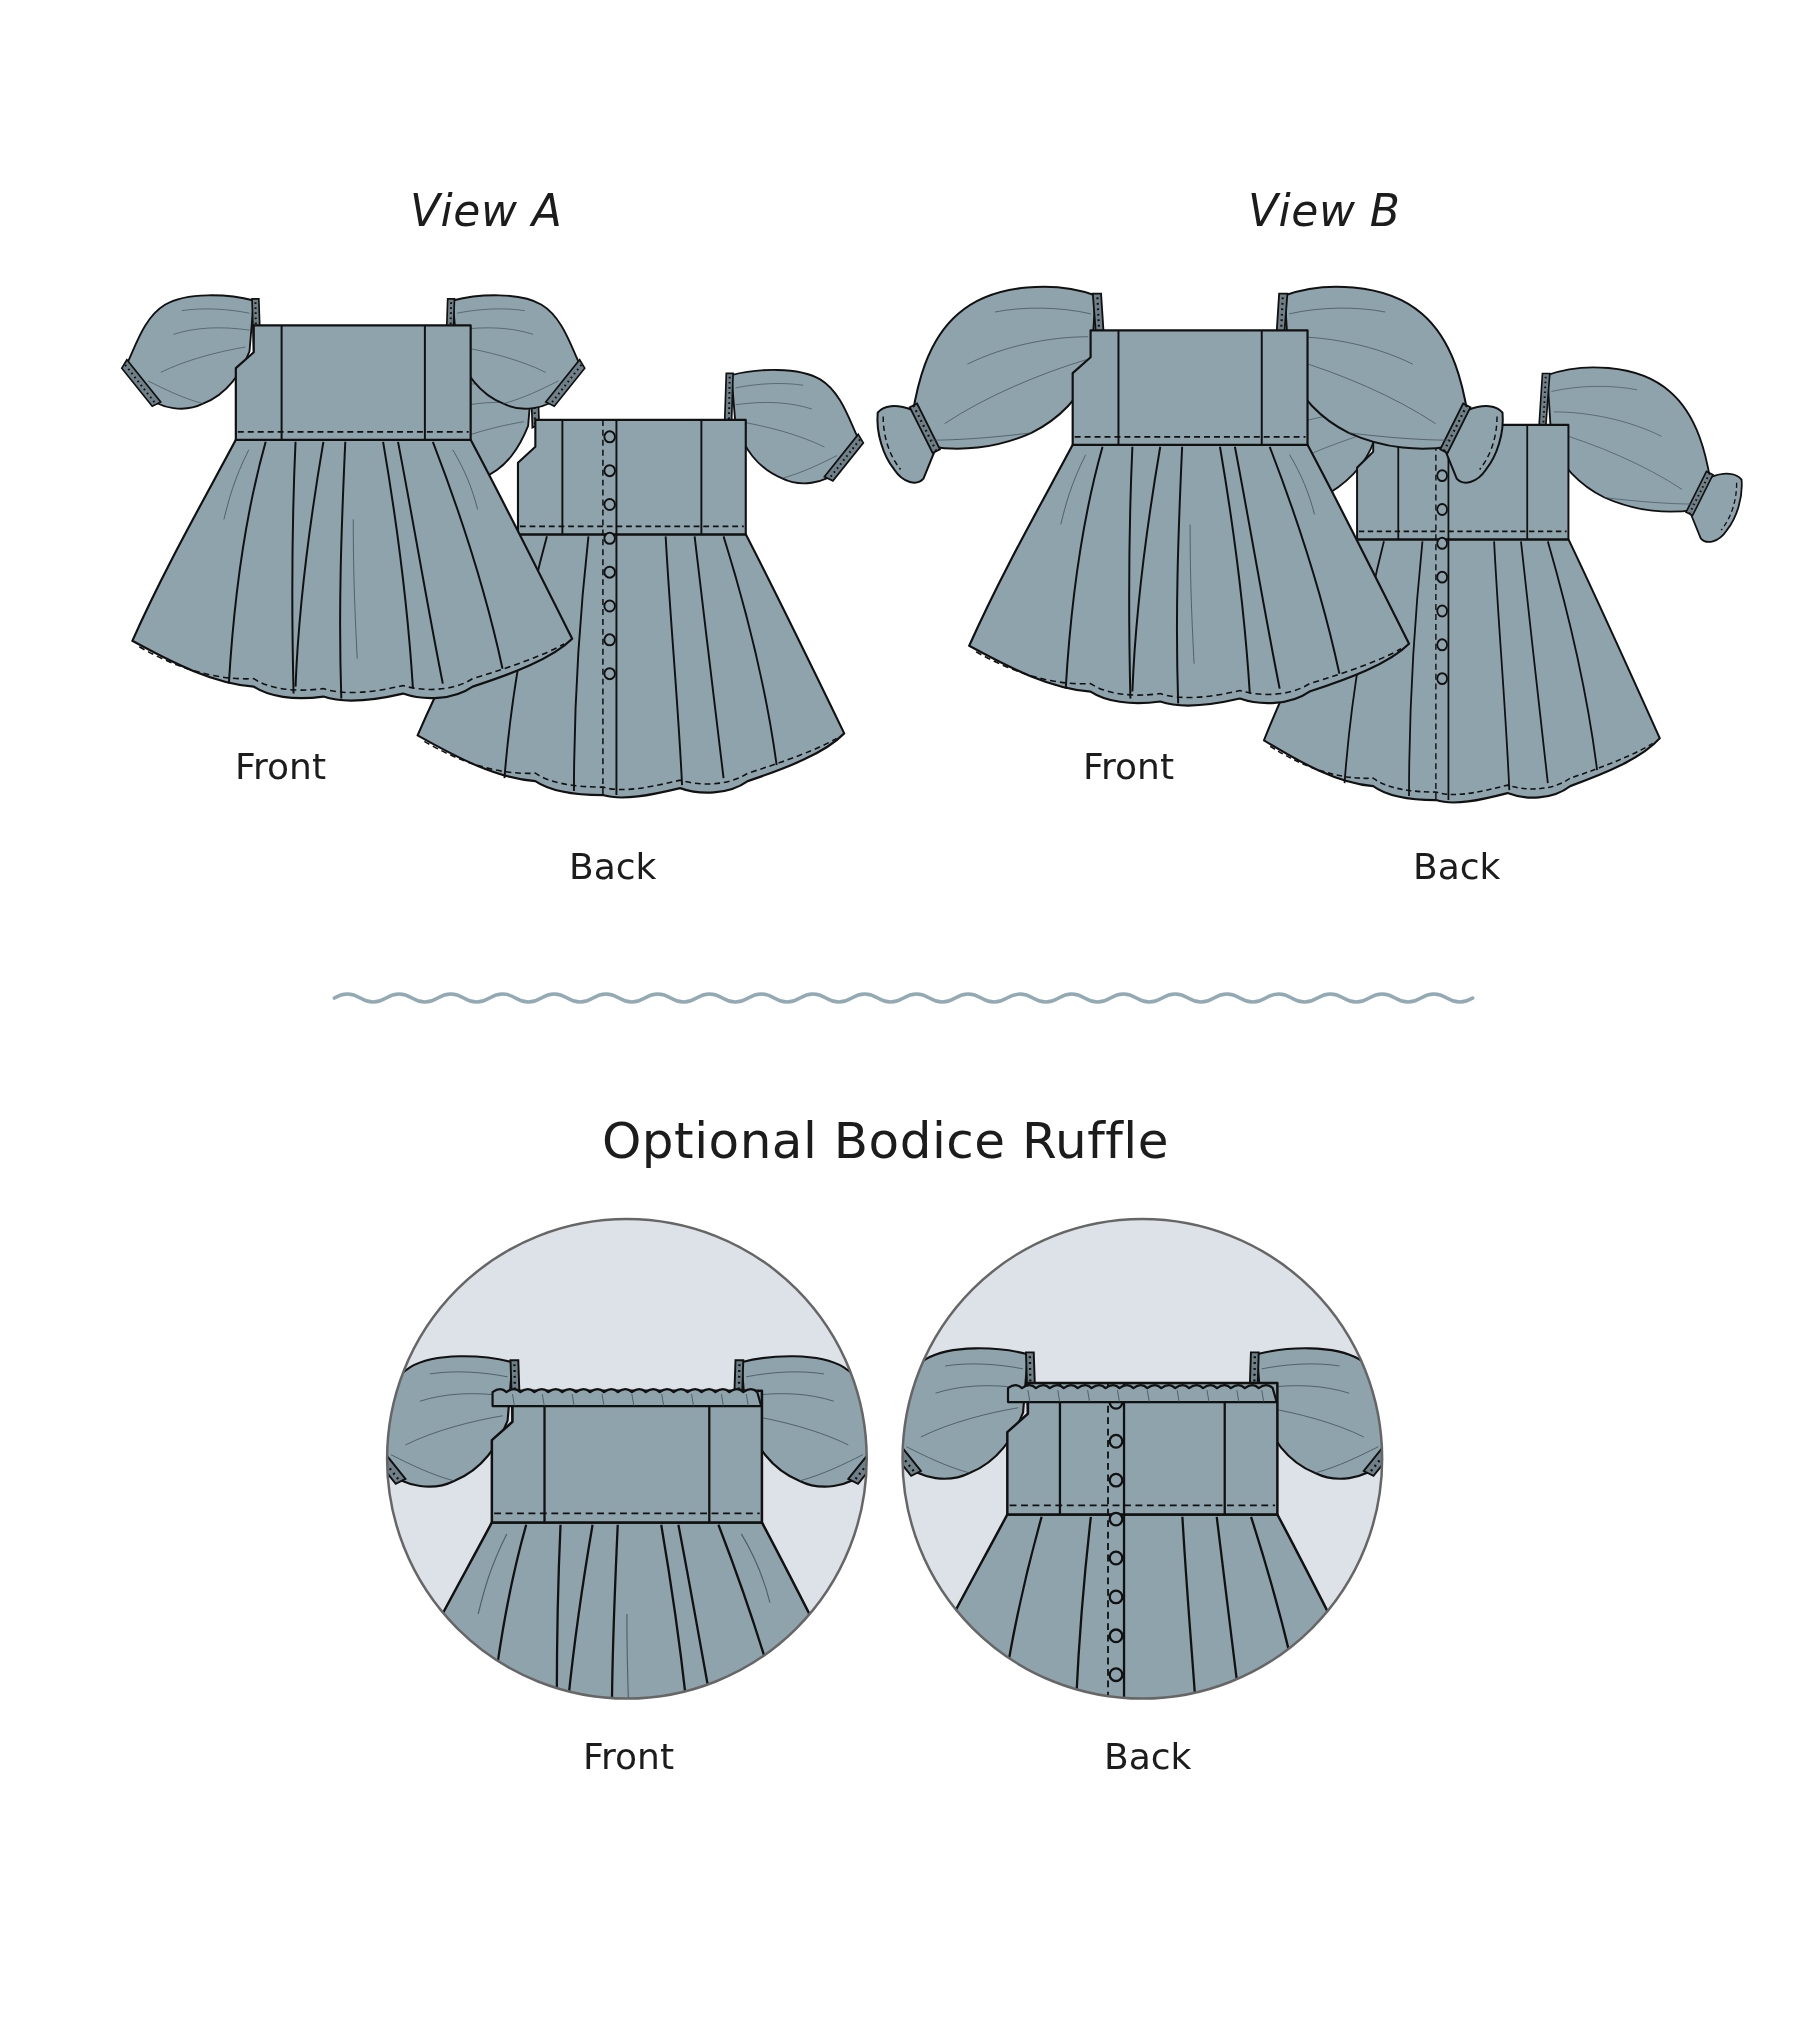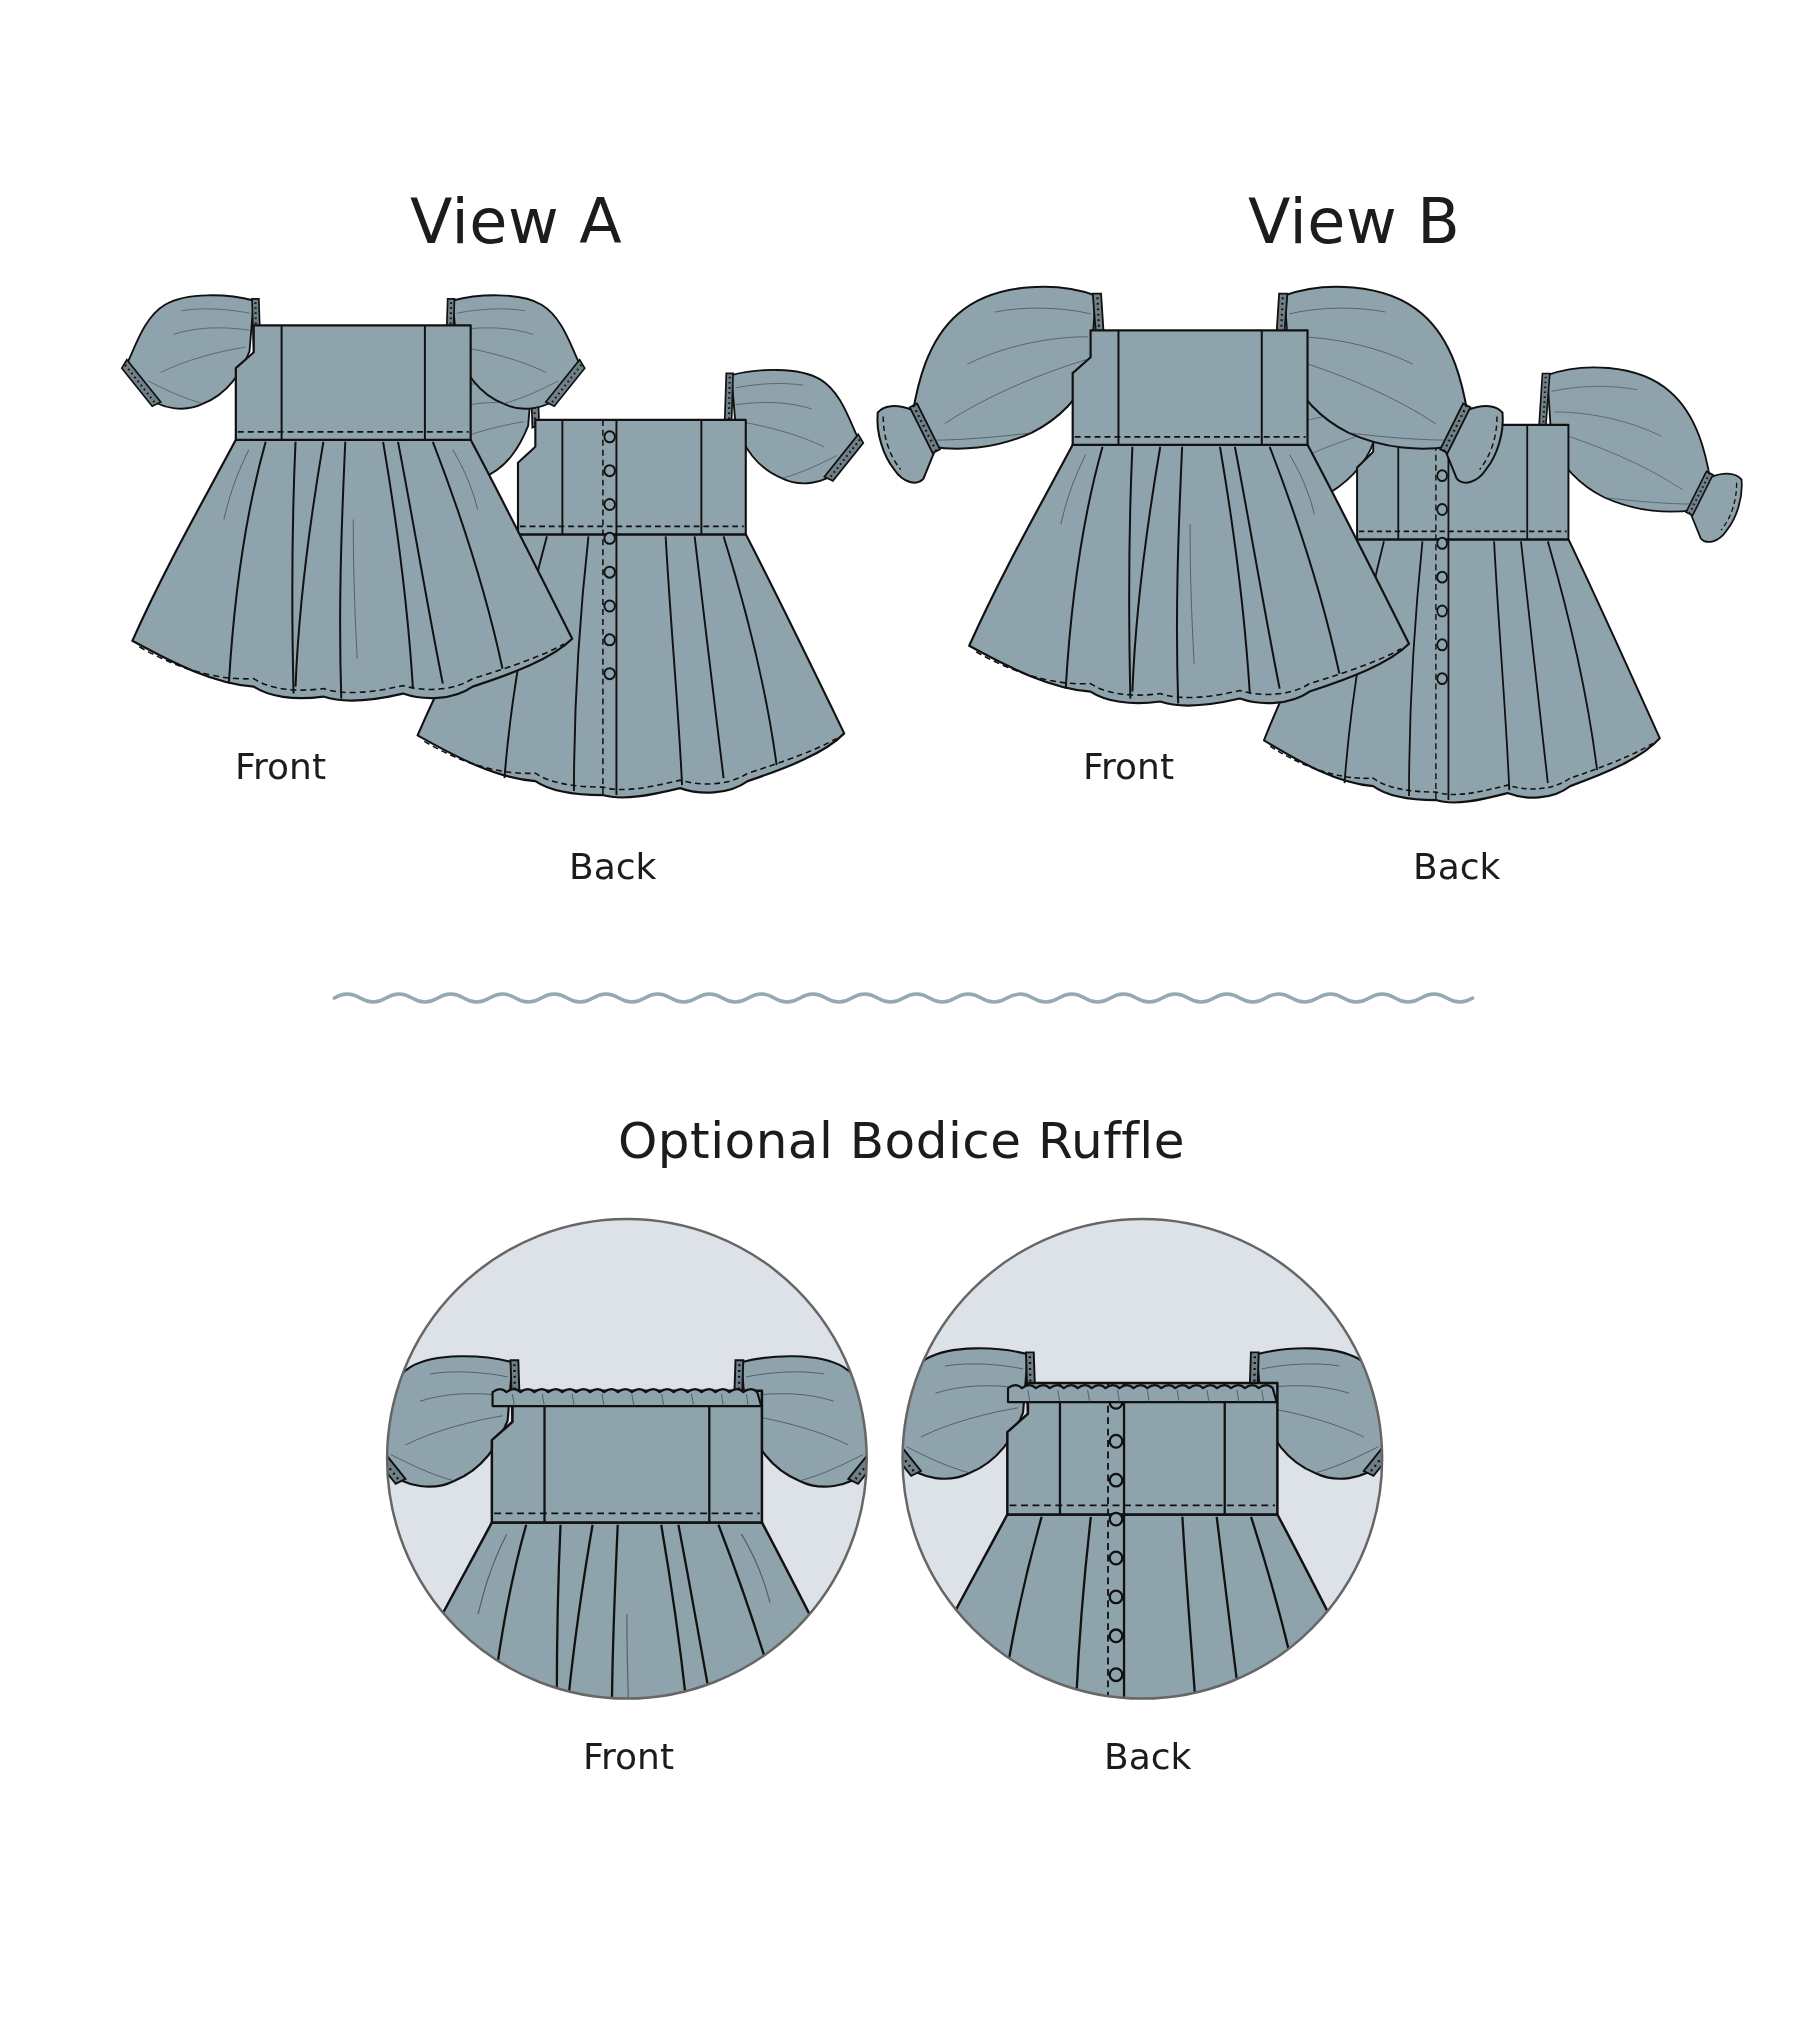--- a/index.html
+++ b/index.html
@@ -1,18 +1,18 @@
 <!DOCTYPE html>
 <html><head>
 <meta charset="utf-8">
 <style>
   html, body { margin: 0; padding: 0; background: #ffffff; }
   body { width: 1817px; height: 2020px; position: relative; overflow: hidden; font-family: "DejaVu Sans", sans-serif; color: #1c1c1c; }
   .canvas { position: absolute; left: 0; top: 0; width: 1817px; height: 2020px; }
-  .title { position: absolute; font-family: "DejaVu Sans", sans-serif; font-size: 62px; font-weight: 400; color: #1c1c1c; white-space: nowrap; letter-spacing: 0.5px; }
+  .title { position: absolute; font-family: "DejaVu Sans", sans-serif; font-size: 44px; font-weight: 400; color: #1c1c1c; white-space: nowrap; letter-spacing: 0.5px; font-style: italic; }
   .label { position: absolute; font-family: "DejaVu Sans", sans-serif; font-size: 36px; font-weight: 400; color: #1c1c1c; white-space: nowrap; }
   .section-title { position: absolute; font-family: "DejaVu Sans", sans-serif; font-size: 50px; font-weight: 400; color: #1c1c1c; white-space: nowrap; letter-spacing: 0.5px; }
   svg .fill { fill: #8fa3ad; stroke: #111; stroke-width: 2.2; stroke-linejoin: round; }
   svg .line { fill: none; stroke: #111; stroke-width: 2; }
   svg .fold { fill: none; stroke: #3a4a52; stroke-width: 1; opacity: .75; }
   svg .stitch { fill: none; stroke: #111; stroke-width: 1.6; stroke-dasharray: 6 4; }
   svg .button { fill: #8fa3ad; stroke: #111; stroke-width: 2; }
   svg .elastic { fill: #6f8088; stroke: #111; stroke-width: 2; }
   svg .elastic-rib { stroke: #111; stroke-width: 2.4; stroke-dasharray: 2 4; fill: none; }
 </style>
@@ -182,18 +182,18 @@
 
   
   <div class="title" style="left:410px; top:185px;">View A</div>
   <div class="title" style="left:1248px; top:185px;text-align:center;">View B</div>
 
   <div class="label" style="left:235px; top:746px;">Front</div>
   <div class="label" style="left:569px; top:846px;">Back</div>
   <div class="label" style="left:1083px; top:746px;">Front</div>
   <div class="label" style="left:1413px; top:846px;">Back</div>
 
-  <div class="section-title" style="left:618px; top:1112px;">Optional Bodice Ruffle</div>
+  <div class="section-title" style="left:602px; top:1112px;">Optional Bodice Ruffle</div>
 
   <div class="label" style="left:583px; top:1736px;">Front</div>
   <div class="label" style="left:1104px; top:1736px;">Back</div>
 </div>
 
 
 </body></html>

